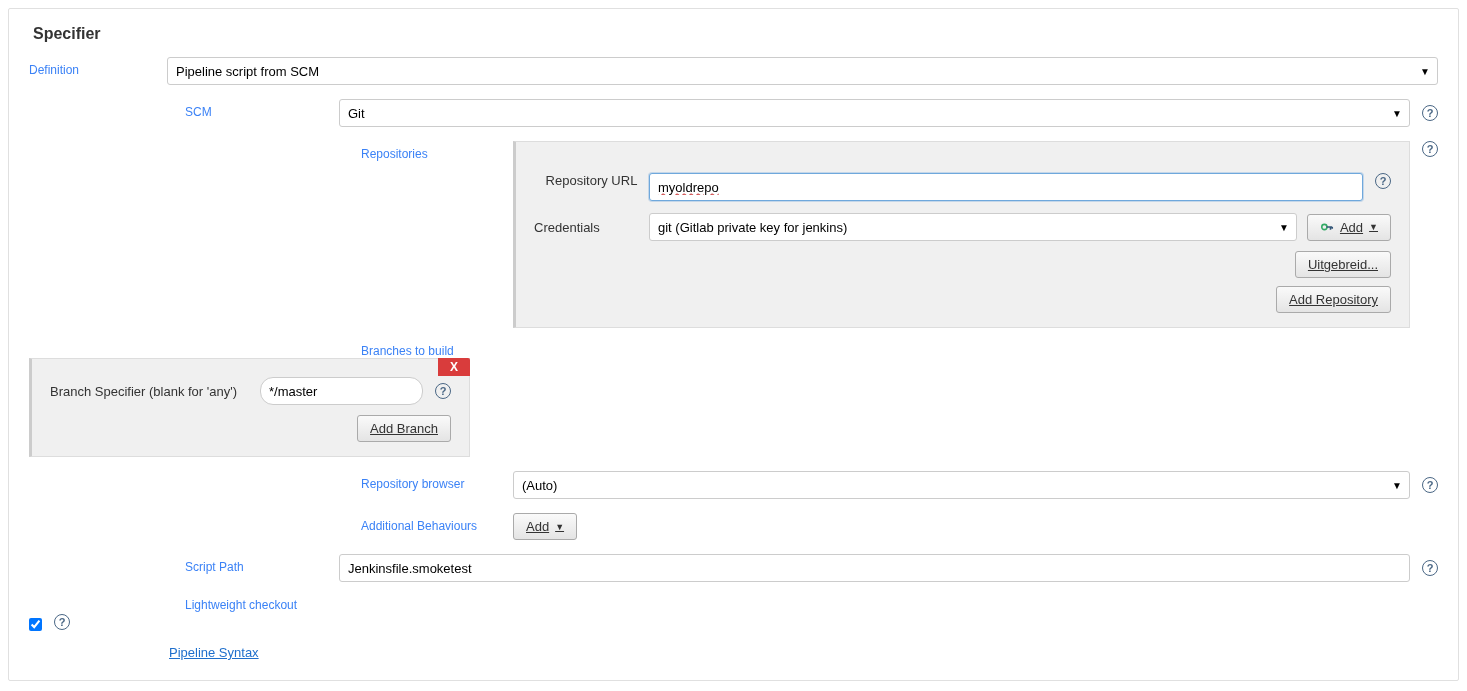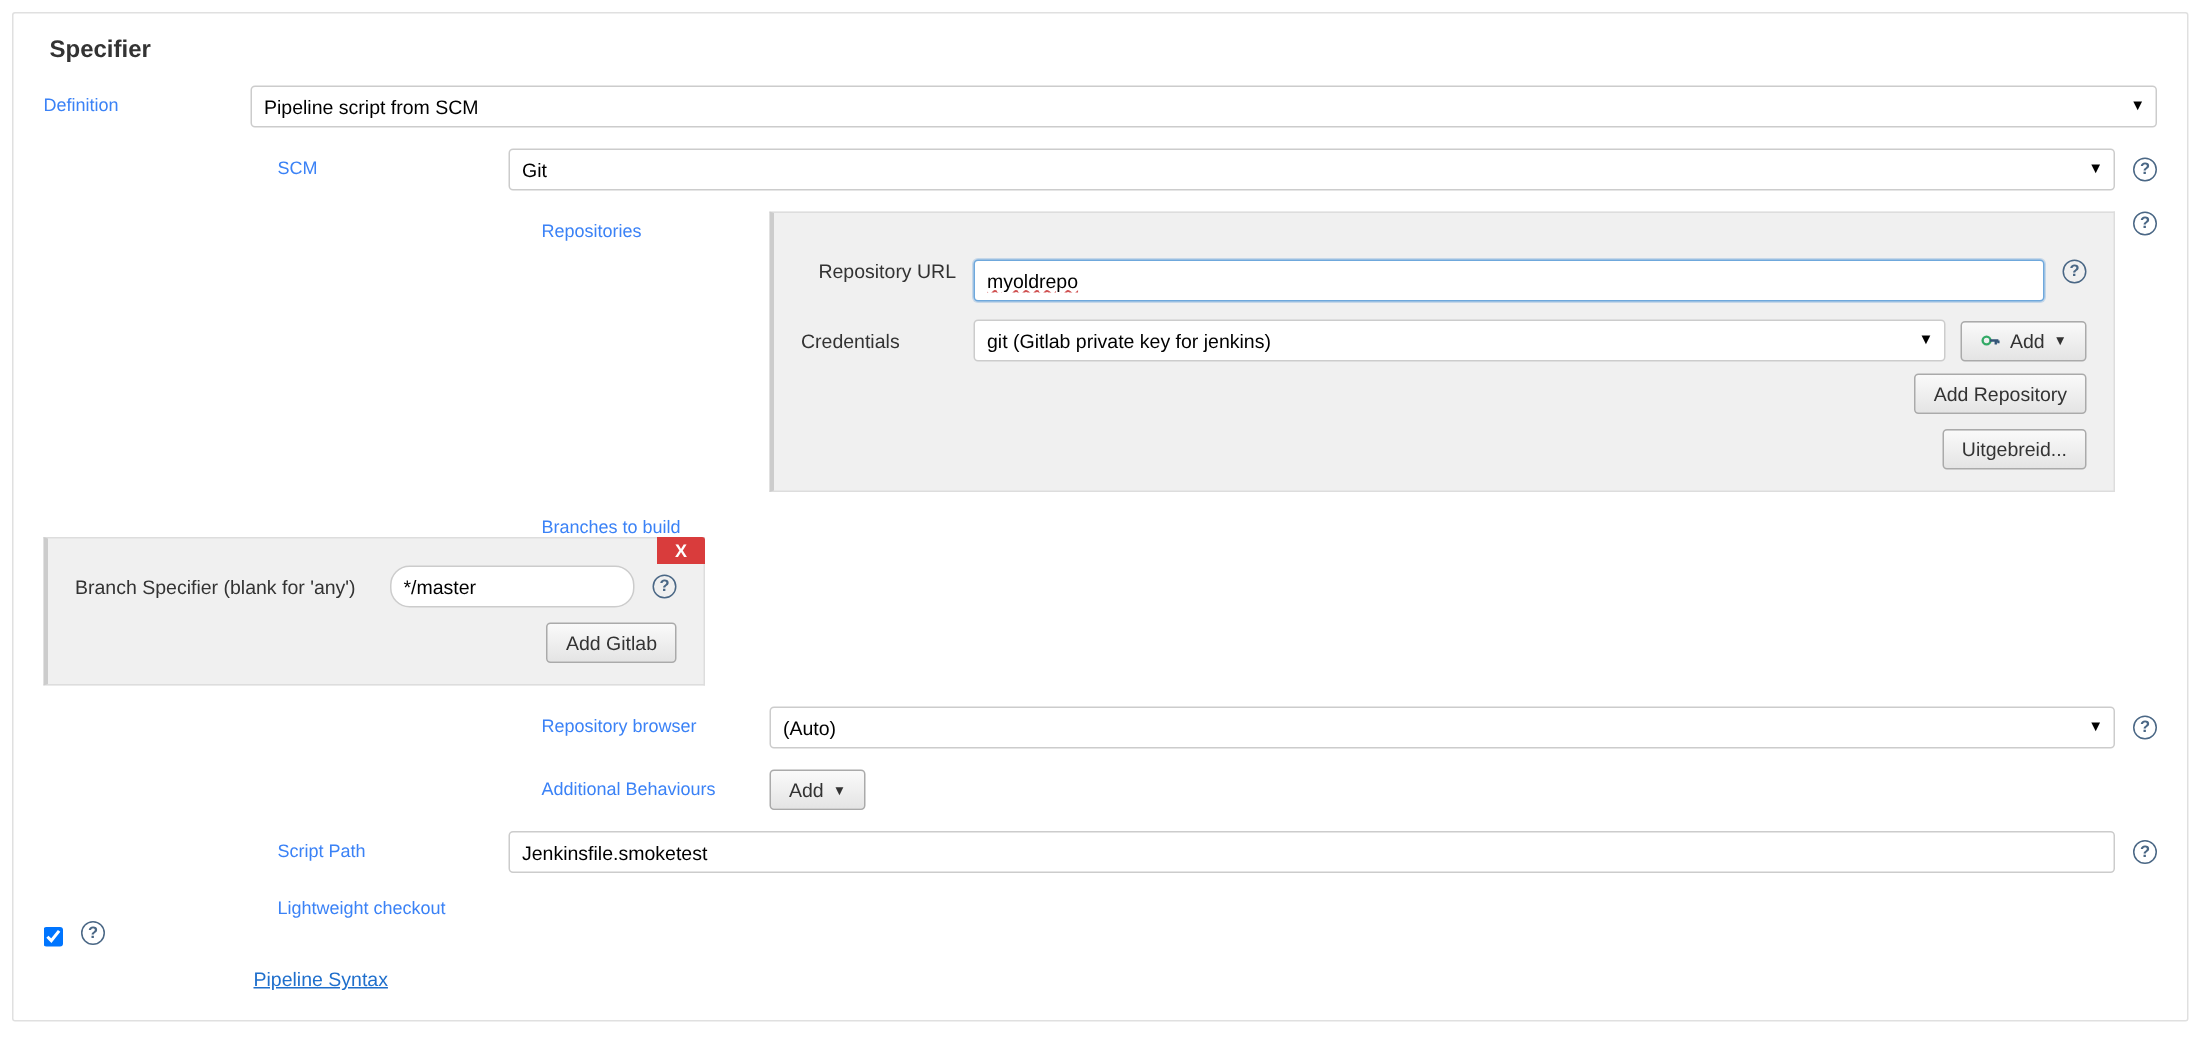--- a/index.html
+++ b/index.html
@@ -82,20 +82,21 @@
     background: linear-gradient(#fafafa, #e4e4e4);
     border-radius: 3px;
     padding: 5px 12px;
     font-size: 13px;
     font-family: inherit;
     cursor: pointer;
     color: #333;
     display: inline-flex;
     align-items: center;
     gap: 6px;
+    text-decoration: underline;
   }
   .caret { font-size: 9px; }
   .key-icon {
     width: 14px; height: 14px; display: inline-block;
   }
   .key-icon svg { display: block; }
   .delete-btn {
     position: absolute; right: -1px; top: -1px;
     background: #d93c3c; color: #fff;
     font-weight: bold;
@@ -185,44 +186,44 @@
             <span class="key-icon">
               <svg viewBox="0 0 16 16" width="14" height="14">
                 <circle cx="5" cy="8" r="3" fill="none" stroke="#3a6" stroke-width="1.8"></circle>
                 <path d="M7.5 8 L14 8 M12 8 L12 11 M14 8 L14 10" stroke="#357" stroke-width="1.8" fill="none"></path>
               </svg>
             </span>
             <span>Add</span>
             <span class="caret">▼</span>
           </button>
         </div>
+        <div class="row-footer">
+          <button class="btn">Uitgebreid...</button>
+        </div>
         <div class="row-footer" style="margin-top:8px;">
           <button class="btn">Add Repository</button>
-        </div>
-        <div class="row-footer">
-          <button class="btn">Uitgebreid...</button>
         </div>
       </div>
       <div class="help-icon" style="align-self:flex-start;">?</div>
     </div>
   </div>
 
   
   <div class="row mt-sm">
     <div class="label label-sub">Branches to build</div>
     <div class="field">
       <div class="repo-box rel">
         <button class="delete-btn">X</button>
         <div class="inner-row">
           <div class="label-inner" style="width:210px;">Branch Specifier (blank for 'any')</div>
           <input class="text-input" type="text" style="flex: 1 1 0%; border-radius: 13px;" value="*/master">
           <div class="help-icon">?</div>
         </div>
         <div class="row-footer">
-          <button class="btn">Add Gitlab</button>
+          <button class="btn">Add Branch</button>
         </div>
       </div>
       <div class="spacer-right"></div>
     </div>
   </div>
 
   
   <div class="row mt">
     <div class="label label-sub">Repository browser</div>
     <div class="field">

